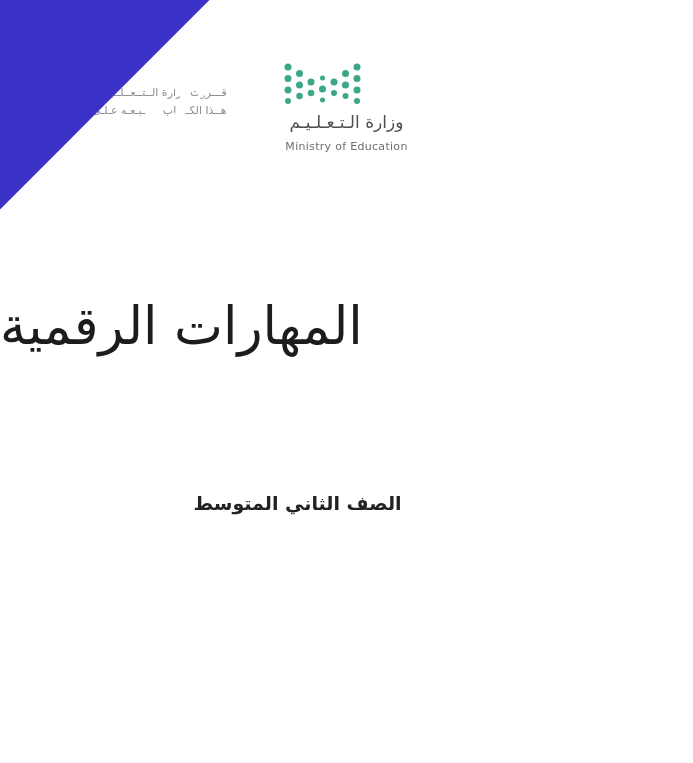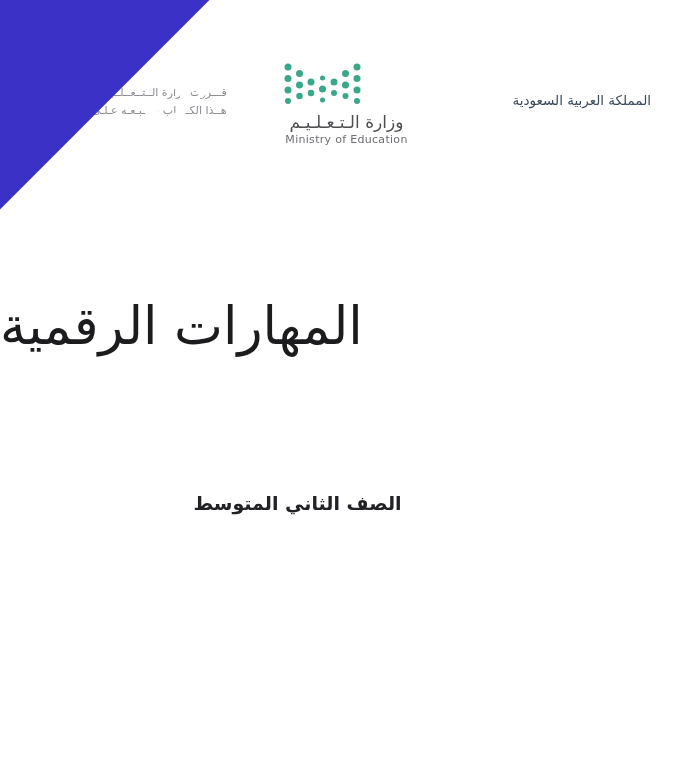--- a/index.html
+++ b/index.html
@@ -57,21 +57,21 @@
     height: 48px;
     margin: 0 auto 6px auto;
     display: block;
   }
   .moe-ar {
     font-size: 17px;
     color: #4e4e52;
     letter-spacing: 1px;
     direction: rtl;
     line-height: 1.2;
-    margin-bottom: 1px;
+    margin-bottom: 8px;
   }
   .moe-en {
     font-size: 11px;
     color: #6e6e73;
     letter-spacing: 0.3px;
     direction: ltr;
   }
 
   
   .left-note {
@@ -151,21 +151,20 @@
     font-weight: bold;
   }
 </style>
 </head>
 <body>
 
 <div class="page">
 
   <div class="header">
 
-    <div class="kingdom-line">المملكة العربية السعودية</div>
 
     <div class="ministry-block">
       <svg class="moe-mark" viewBox="0 0 270 96">
         <g fill="#3aa78a">
           <circle cx="18" cy="18" r="7"></circle>
           <circle cx="18" cy="41" r="7"></circle>
           <circle cx="18" cy="64" r="7"></circle>
           <circle cx="18" cy="86" r="6"></circle>
           <circle cx="41" cy="31" r="7"></circle>
           <circle cx="41" cy="54" r="7"></circle>

